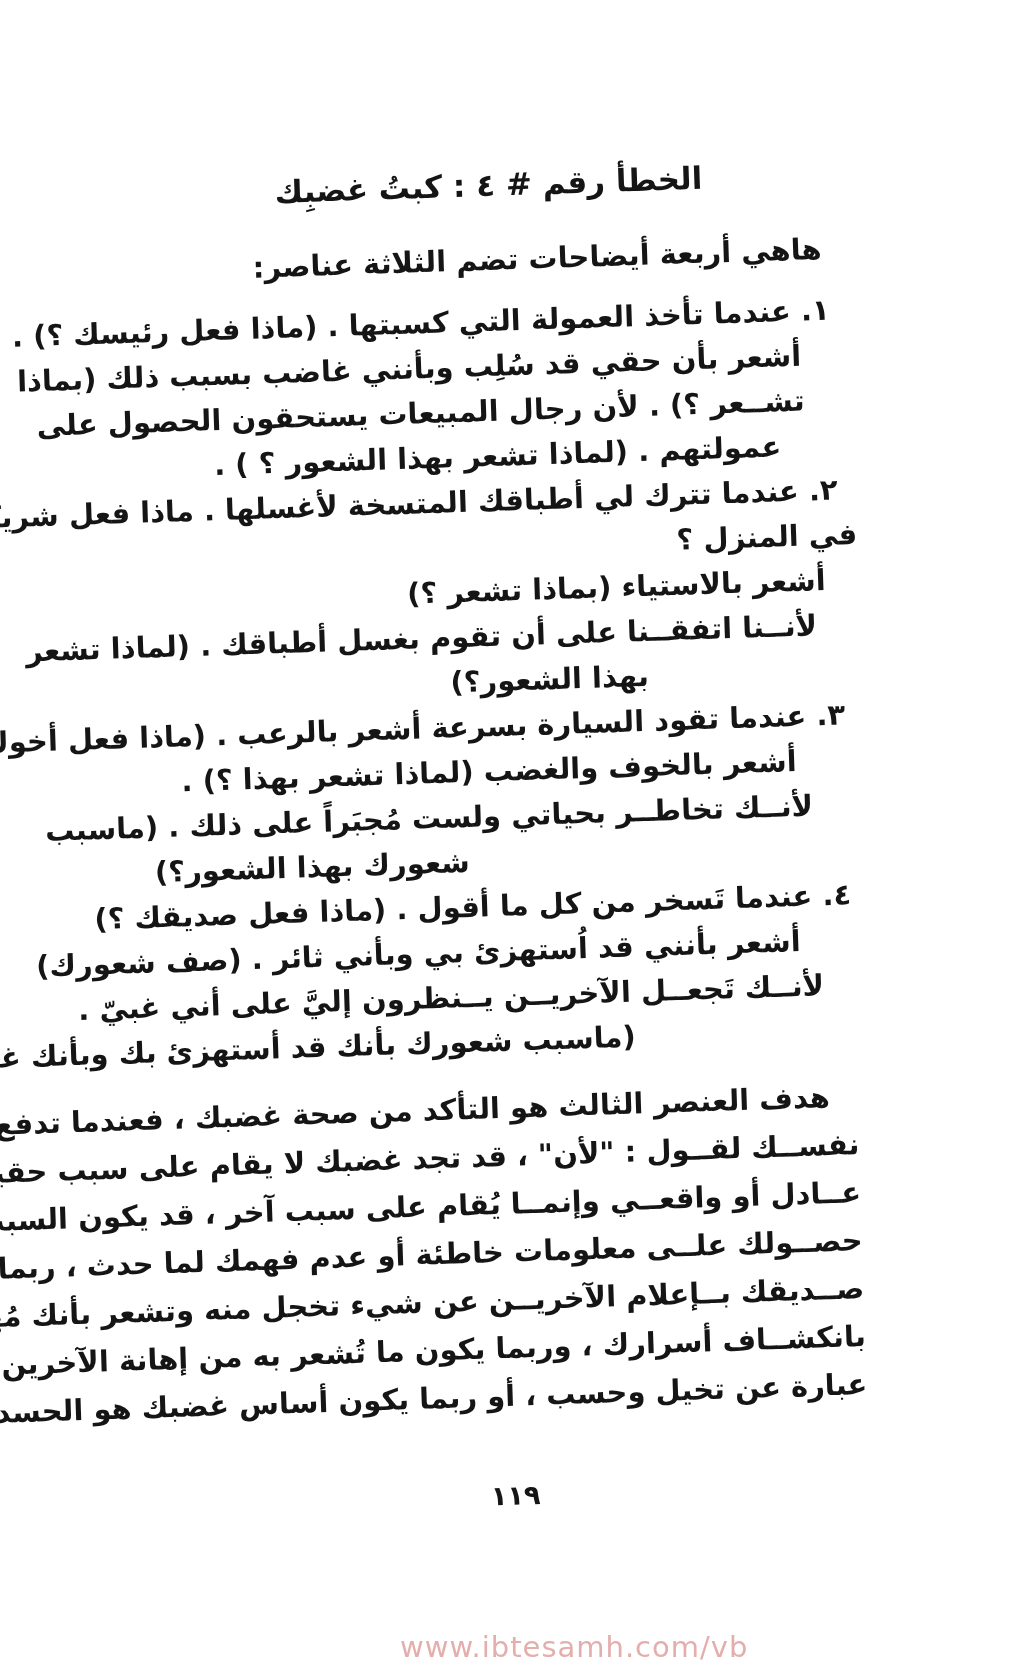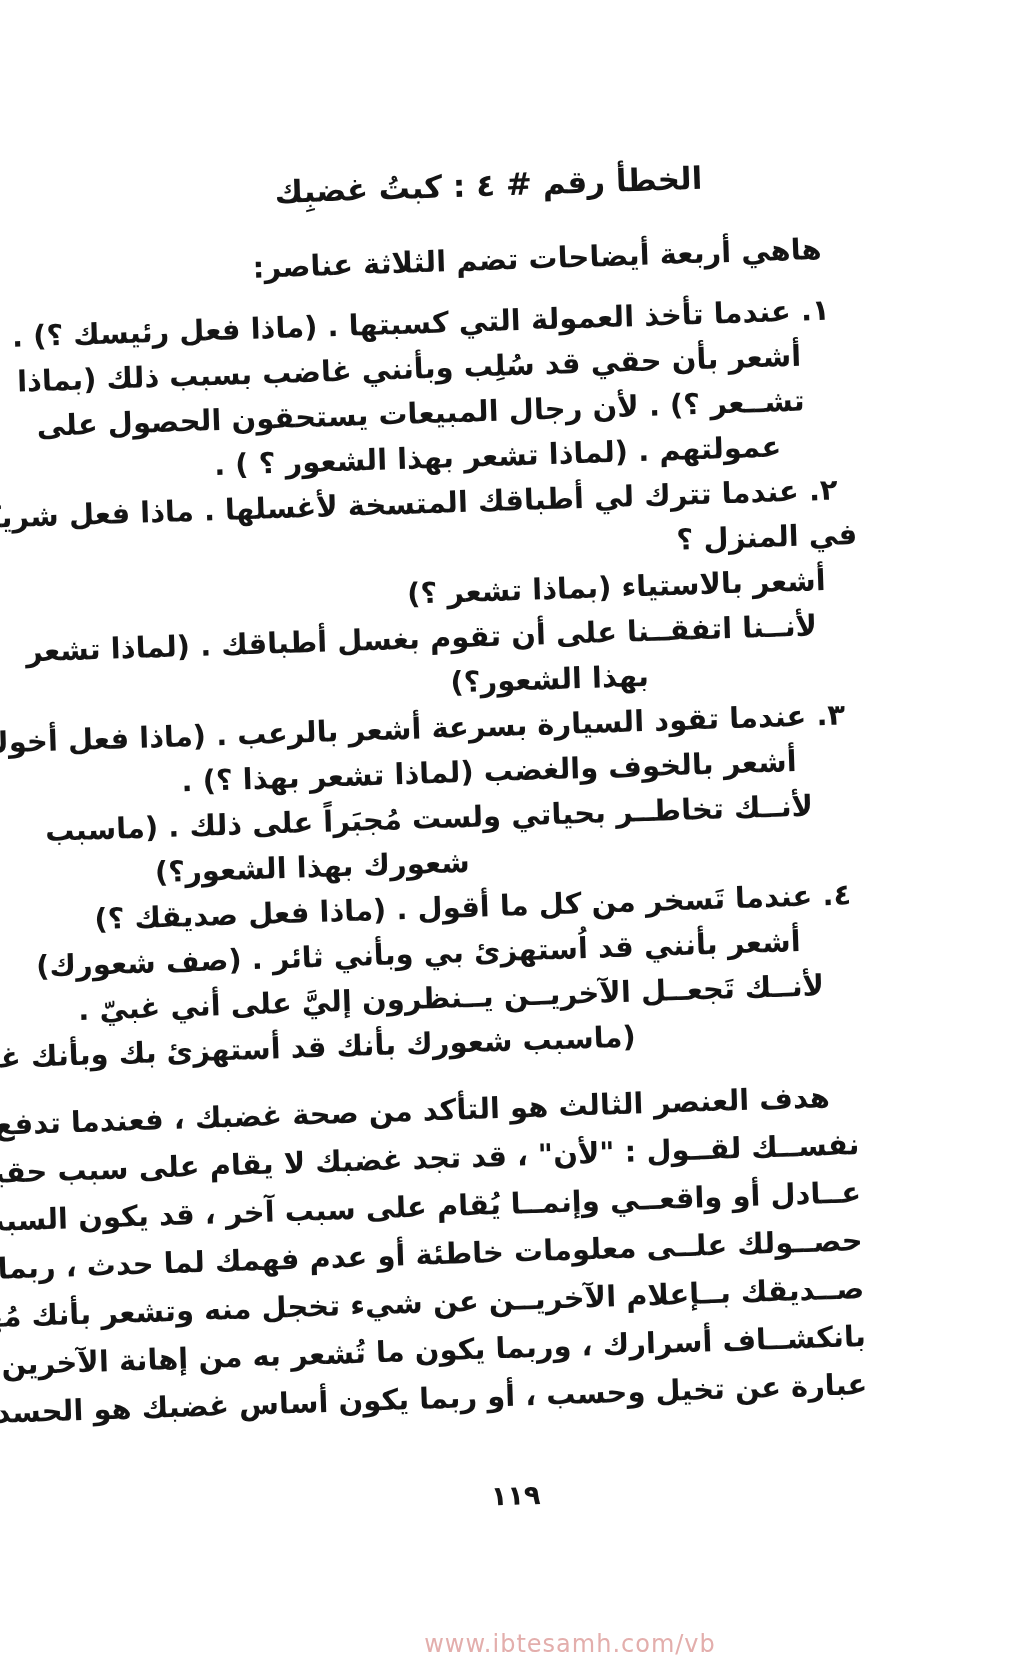--- a/index.html
+++ b/index.html
@@ -59,21 +59,21 @@
     text-align:center;
     font-size:27px;
     font-weight:700;
     direction:rtl;
   }
   .watermark{
     position:absolute;
     left:400px; top:1630px;
     width:340px;
     text-align:center;
-    font-size:24px;
+    font-size:29px;
     font-weight:400;
     letter-spacing:1px;
     color:#e3aeac;
     direction:ltr;
   }
 </style>
 </head>
 <body>
 
 <div class="scan">

